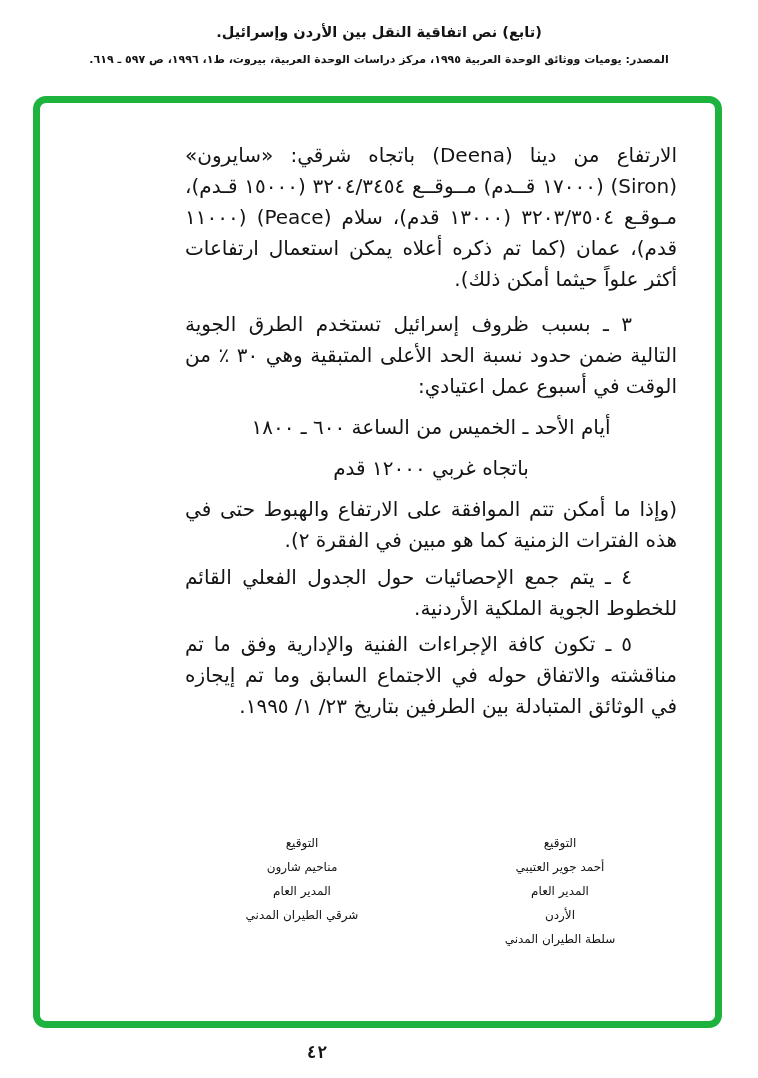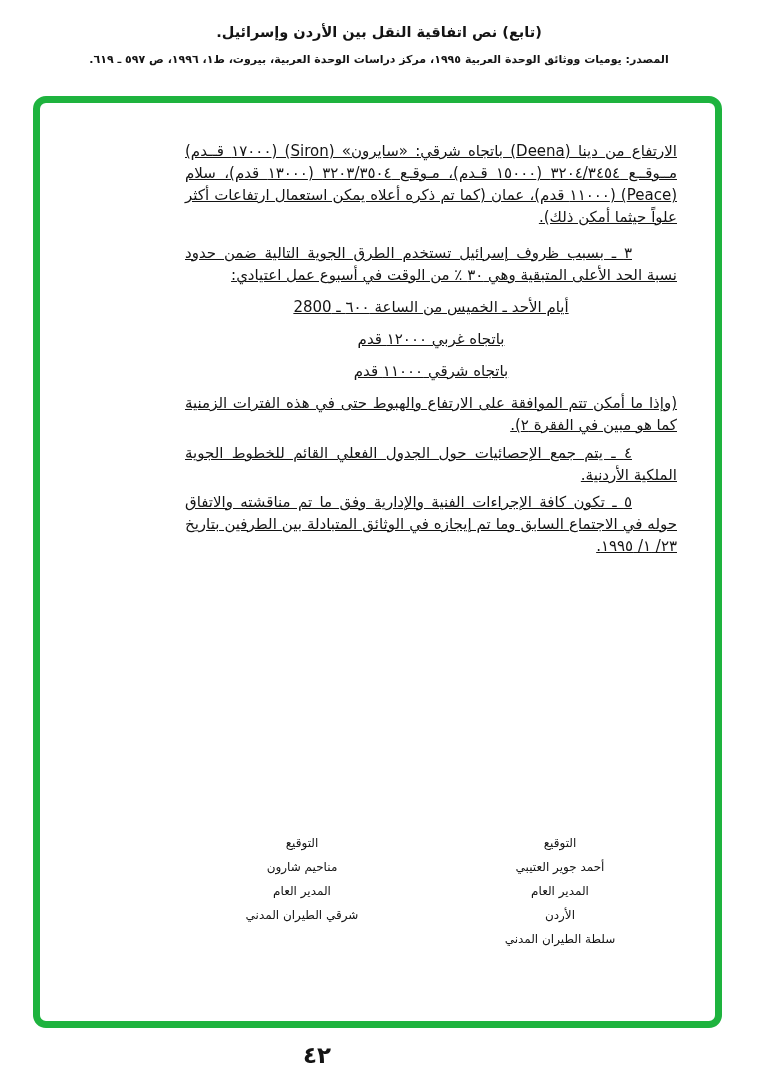--- a/index.html
+++ b/index.html
@@ -9,56 +9,55 @@
   }
   .header{position:absolute;top:22px;left:0;width:758px;text-align:center;direction:rtl;}
   .header .title{font-size:14.5px;font-weight:bold;letter-spacing:0;line-height:20px;}
   .header .source{font-size:11px;font-weight:bold;line-height:18px;margin-top:9px;}
   .frame{
     position:absolute;left:33px;top:96px;width:689px;height:932px;
     box-sizing:border-box;border:7px solid #1eb33e;border-radius:13px;
   }
   .content{
     position:absolute;left:185px;top:140px;width:492px;
-    direction:rtl;text-align:justify;font-size:15px;line-height:22px;text-decoration:underline;
+    direction:rtl;text-align:justify;font-size:20px;line-height:31px;
   }
   .content p{margin:0;}
   .p-cont{margin-bottom:14px !important;}
   .clause{text-indent:45px;}
   .c3{margin-bottom:10px !important;}
   .sched{ text-align:center;margin-bottom:10px !important;}
   .note{margin-bottom:6px !important;}
   .c4{margin-bottom:5px !important;}
   .c5{margin-bottom:7px !important;}
   .signatures{position:absolute;top:831px;left:0;width:758px;direction:rtl;}
   .sig-col{position:absolute;text-align:center;font-size:12px;font-weight:normal;line-height:24px;direction:rtl;}
   .sig-col.jordan{left:445px;width:230px;}
   .sig-col.israel{left:222px;width:160px;}
   .sig-col div{white-space:nowrap;}
   .footer{
     position:absolute;top:1042px;left:0;width:634px;text-align:center;
-    font-size:23px;font-weight:bold;direction:rtl;
+    font-size:17px;font-weight:bold;direction:rtl;font-family:Liberation Mono, monospace;
   }
 </style>
 </head>
 <body>
 
 <div class="header">
   <div class="title">(تابع) نص اتفاقية النقل بين الأردن وإسرائيل.</div>
   <div class="source">المصدر: يوميات ووثائق الوحدة العربية ١٩٩٥،  مركز دراسات الوحدة العربية، بيروت، ط١، ١٩٩٦، ص ٥٩٧ ـ ٦١٩.</div>
 </div>
 
 <div class="frame"></div>
 
 <main class="content" dir="rtl">
   <p class="p-cont">الارتفاع من دينا (Deena) باتجاه شرقي: «سايرون» (Siron) (١٧٠٠٠ قــدم) مــوقــع ٣٢٠٤/٣٤٥٤ (١٥٠٠٠ قـدم)، مـوقـع ٣٢٠٣/٣٥٠٤ (١٣٠٠٠ قدم)، سلام (Peace) (١١٠٠٠ قدم)، عمان (كما تم ذكره أعلاه يمكن استعمال ارتفاعات أكثر علواً حيثما أمكن ذلك).</p>
   <p class="clause c3">٣ ـ بسبب ظروف إسرائيل تستخدم الطرق الجوية التالية ضمن حدود نسبة الحد الأعلى المتبقية وهي ٣٠ ٪ من الوقت في أسبوع عمل اعتيادي:</p>
-  <p class="sched">أيام الأحد ـ الخميس من الساعة ٦٠٠ ـ 2800</p>
+  <p class="sched">أيام الأحد ـ الخميس من الساعة ٦٠٠ ـ ١٨٠٠</p>
   <p class="sched">باتجاه غربي ١٢٠٠٠ قدم</p>
-  <p class="sched">باتجاه شرقي ١١٠٠٠ قدم</p>
   <p class="note">(وإذا ما أمكن تتم الموافقة على الارتفاع والهبوط حتى في هذه الفترات الزمنية كما هو مبين في الفقرة ٢).</p>
   <p class="clause c4">٤ ـ يتم جمع الإحصائيات حول الجدول الفعلي القائم للخطوط الجوية الملكية الأردنية.</p>
   <p class="clause c5">٥ ـ تكون كافة الإجراءات الفنية والإدارية وفق ما تم مناقشته والاتفاق حوله في الاجتماع السابق وما تم إيجازه في الوثائق المتبادلة بين الطرفين بتاريخ ٢٣/ ١/ ١٩٩٥.</p>
 </main>
 
 <div class="signatures">
   <div class="sig-col jordan">
     <div>التوقيع</div>
     <div>أحمد جوير العتيبي</div>
     <div>المدير العام</div>

